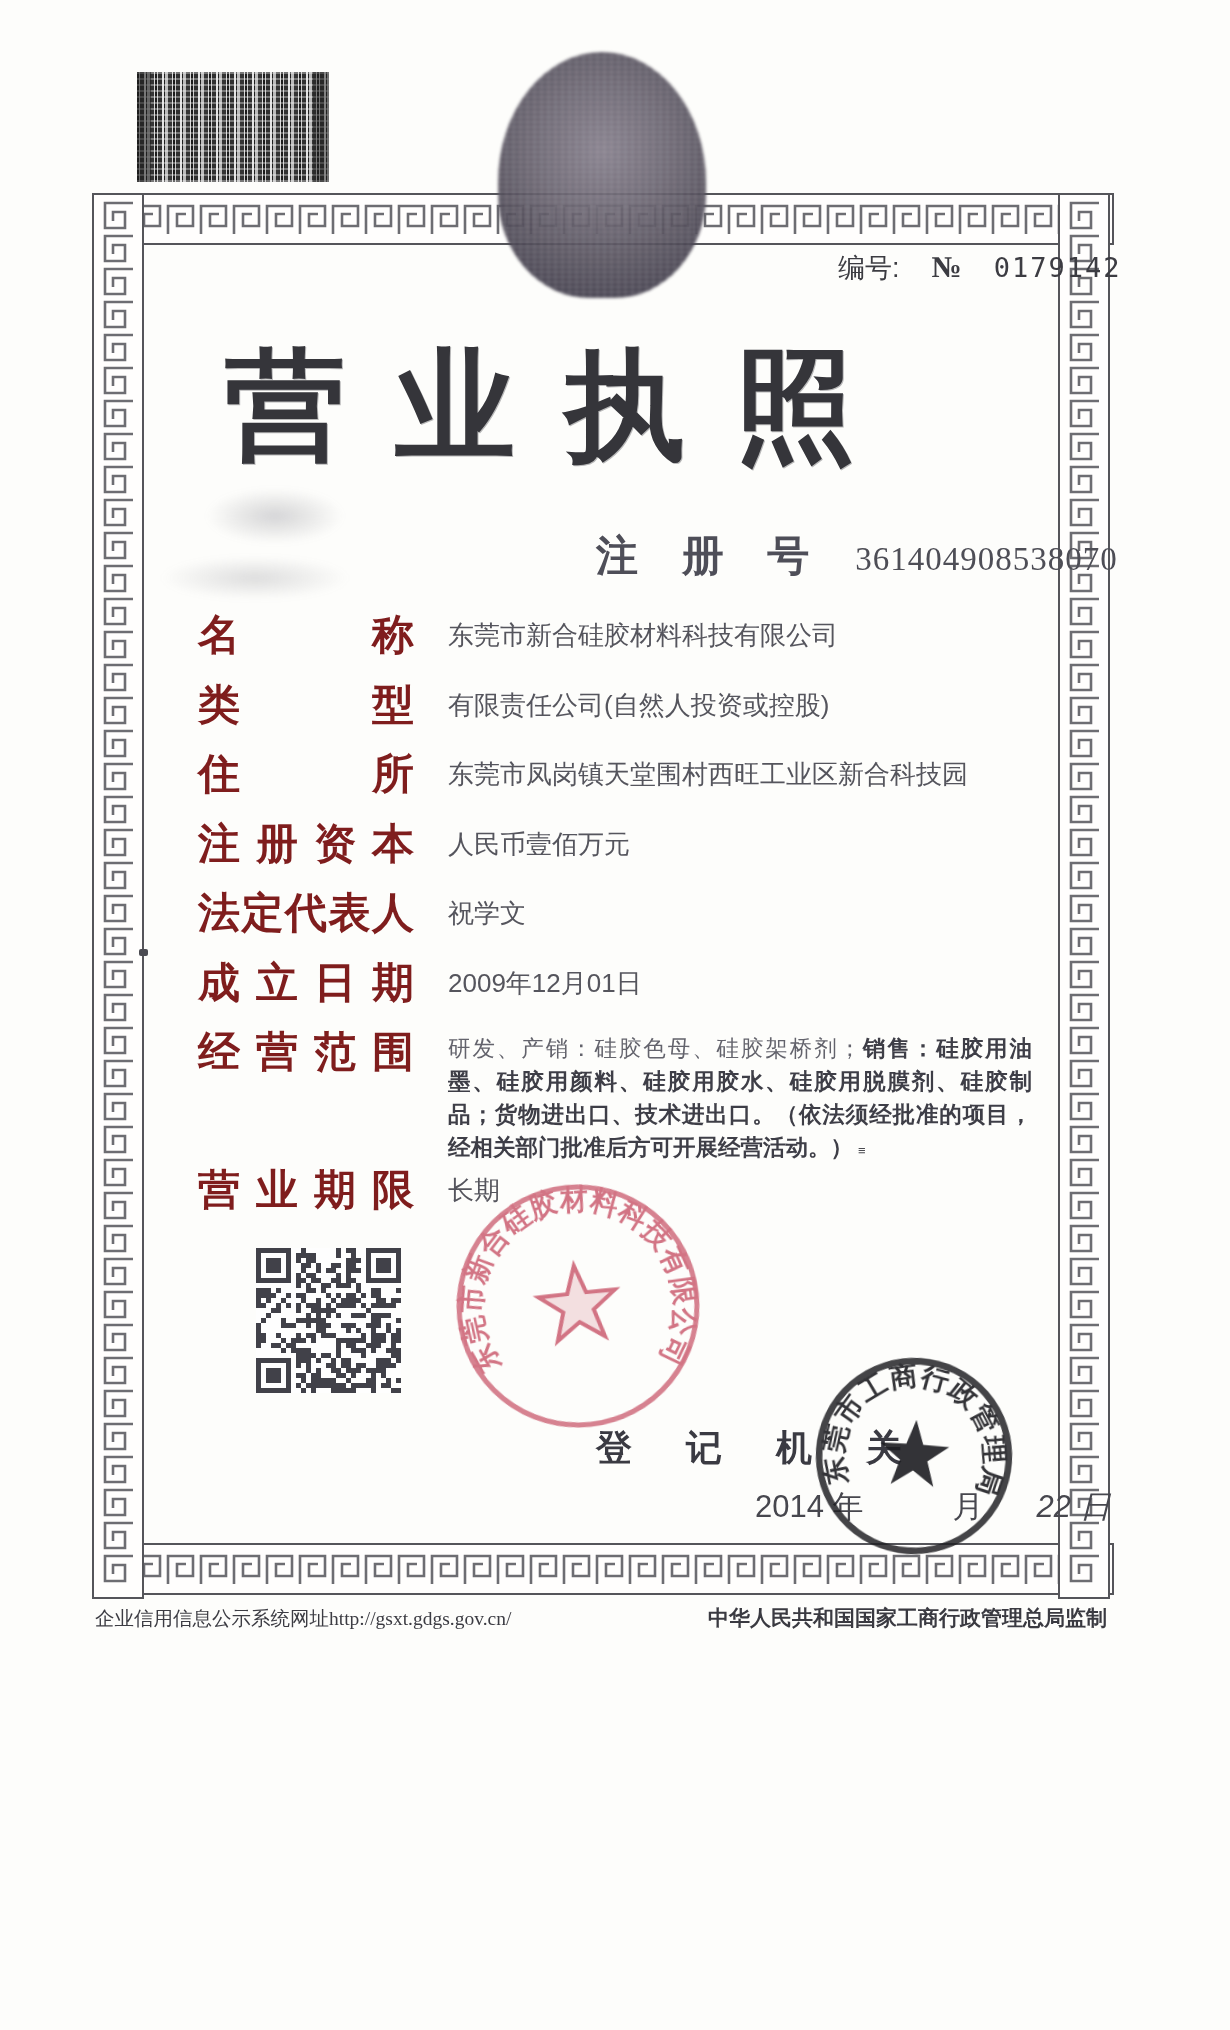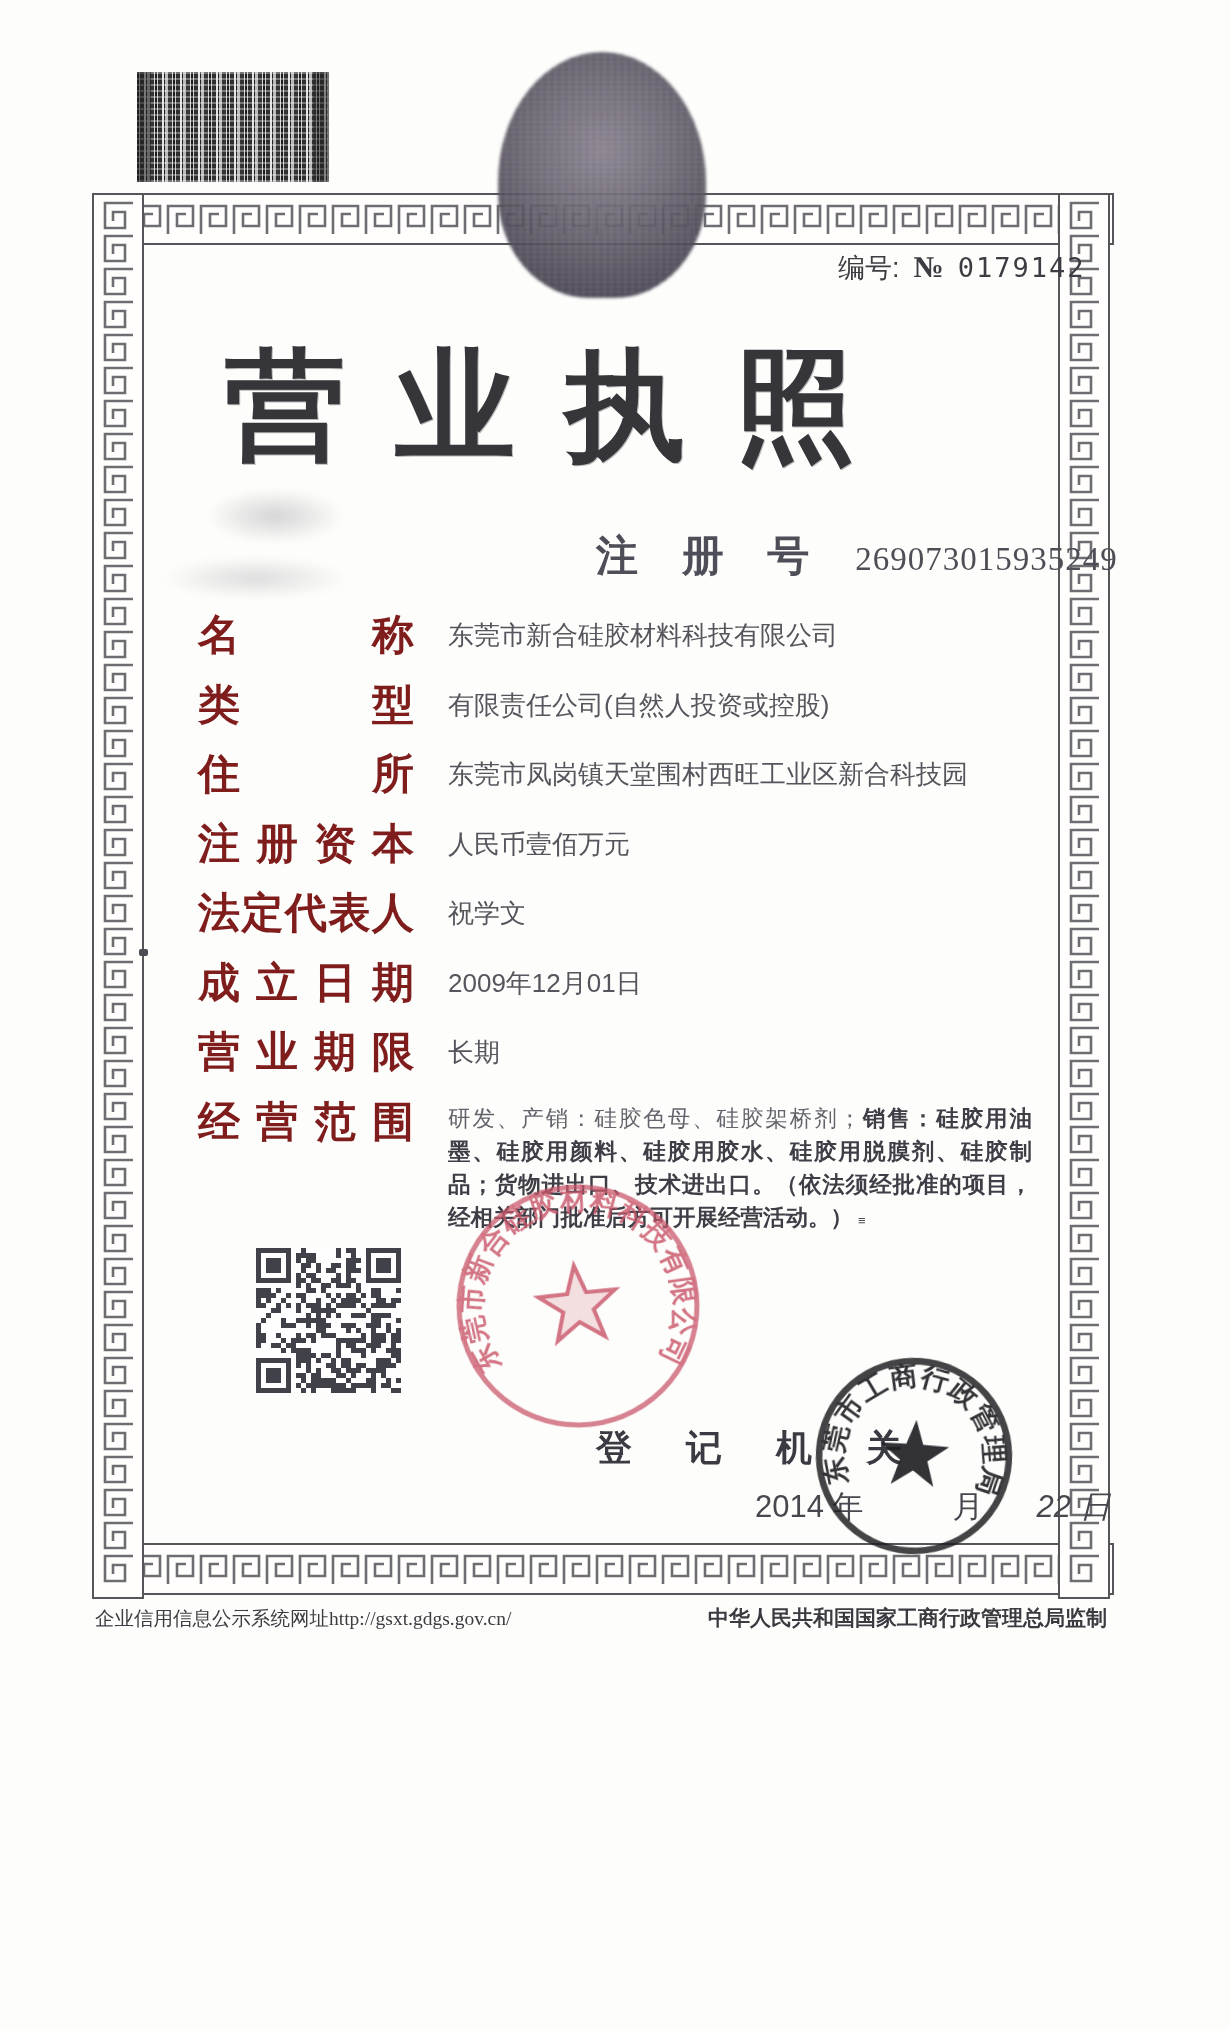--- a/index.html
+++ b/index.html
@@ -33,21 +33,21 @@
   .frame{position:absolute;background:#fffefd;border:2px solid #55555a;
     display:flex;overflow:hidden;z-index:1;}
   .frame-top,.frame-bottom{left:92px;width:1014px;height:48px;flex-direction:row;align-items:center;padding-left:4px;}
   .frame-top{top:193px;}
   .frame-bottom{top:1543px;}
   .frame-left,.frame-right{top:193px;width:48px;height:1398px;flex-direction:column;align-items:center;padding-top:4px;}
   .frame-left{left:92px;}
   .frame-right{left:1058px;}
   .frame svg{flex:none;opacity:.85;}
   
-  .serial{position:absolute;left:838px;top:250px;display:flex;align-items:baseline;gap:14px;
+  .serial{position:absolute;left:838px;top:250px;display:flex;align-items:baseline;gap:32px;
     font-size:27px;color:#3c3c42;z-index:2;}
   .serial .sym{font-family:"Liberation Serif",serif;font-weight:bold;font-size:30px;}
   .serial .num{font-family:"DejaVu Sans Mono",monospace;font-size:27px;letter-spacing:2px;}
   .title{
     position:absolute;left:165px;top:336px;width:750px;text-align:center;
     font-size:120px;line-height:1.15;font-weight:900;color:#35353a;
     letter-spacing:50px;text-indent:50px;filter:blur(.35px);
     text-shadow:1px 1px 0 rgba(55,55,60,.35);z-index:2;white-space:nowrap;
   }
   .regline{position:absolute;left:596px;top:528px;display:flex;align-items:baseline;gap:30px;z-index:2;}
@@ -547,21 +547,21 @@
   <div class="serial">
     <span>编号:</span>
     <span class="sym">№</span>
     <span class="num">0179142</span>
   </div>
 
   <div class="title">营业执照</div>
 
   <div class="regline">
     <span class="lab">注 册 号</span>
-    <span class="num">269073015935249</span>
+    <span class="num">361404908538070</span>
   </div>
 
   <div class="residue r1"></div>
   <div class="residue r2"></div>
   <div class="tick-dot"></div>
 
   <div class="fields">
       <div class="field-row">
         <div class="field-label">名称</div>
         <div class="field-value">东莞市新合硅胶材料科技有限公司</div>
@@ -579,27 +579,27 @@
         <div class="field-value">人民币壹佰万元</div>
       </div>
       <div class="field-row">
         <div class="field-label">法定代表人</div>
         <div class="field-value">祝学文</div>
       </div>
       <div class="field-row">
         <div class="field-label">成立日期</div>
         <div class="field-value">2009年12月01日</div>
       </div>
+      <div class="field-row scope-row">
+        <div class="field-label">经营范围</div>
+        <div class="field-value"><span class="seg-light">研发、产销：硅胶色母、硅胶架桥剂；</span><span class="seg-bold">销售：硅胶用油墨、硅胶用颜料、硅胶用胶水、硅胶用脱膜剂、硅胶制品；货物进出口、技术进出口。</span><span class="seg-bold">（依法须经批准的项目，经相关部门批准后方可开展经营活动。）</span><span class="scope-artifact">≡</span></div>
+      </div>
       <div class="field-row">
         <div class="field-label">营业期限</div>
         <div class="field-value">长期</div>
-      </div>
-      <div class="field-row scope-row">
-        <div class="field-label">经营范围</div>
-        <div class="field-value"><span class="seg-light">研发、产销：硅胶色母、硅胶架桥剂；</span><span class="seg-bold">销售：硅胶用油墨、硅胶用颜料、硅胶用胶水、硅胶用脱膜剂、硅胶制品；货物进出口、技术进出口。</span><span class="seg-bold">（依法须经批准的项目，经相关部门批准后方可开展经营活动。）</span><span class="scope-artifact">≡</span></div>
       </div>
     </div>
 
   <svg id="qr" class="qr" width="145" height="145">
       <rect x="0" y="0" width="145" height="145" fill="#ffffff"></rect>
       <rect x="45" y="0" width="5" height="5" fill="#32323a"></rect>
       <rect x="80" y="0" width="5" height="5" fill="#32323a"></rect>
       <rect x="90" y="0" width="5" height="5" fill="#32323a"></rect>
       <rect x="95" y="0" width="5" height="5" fill="#32323a"></rect>
       <rect x="40" y="5" width="5" height="5" fill="#32323a"></rect>

